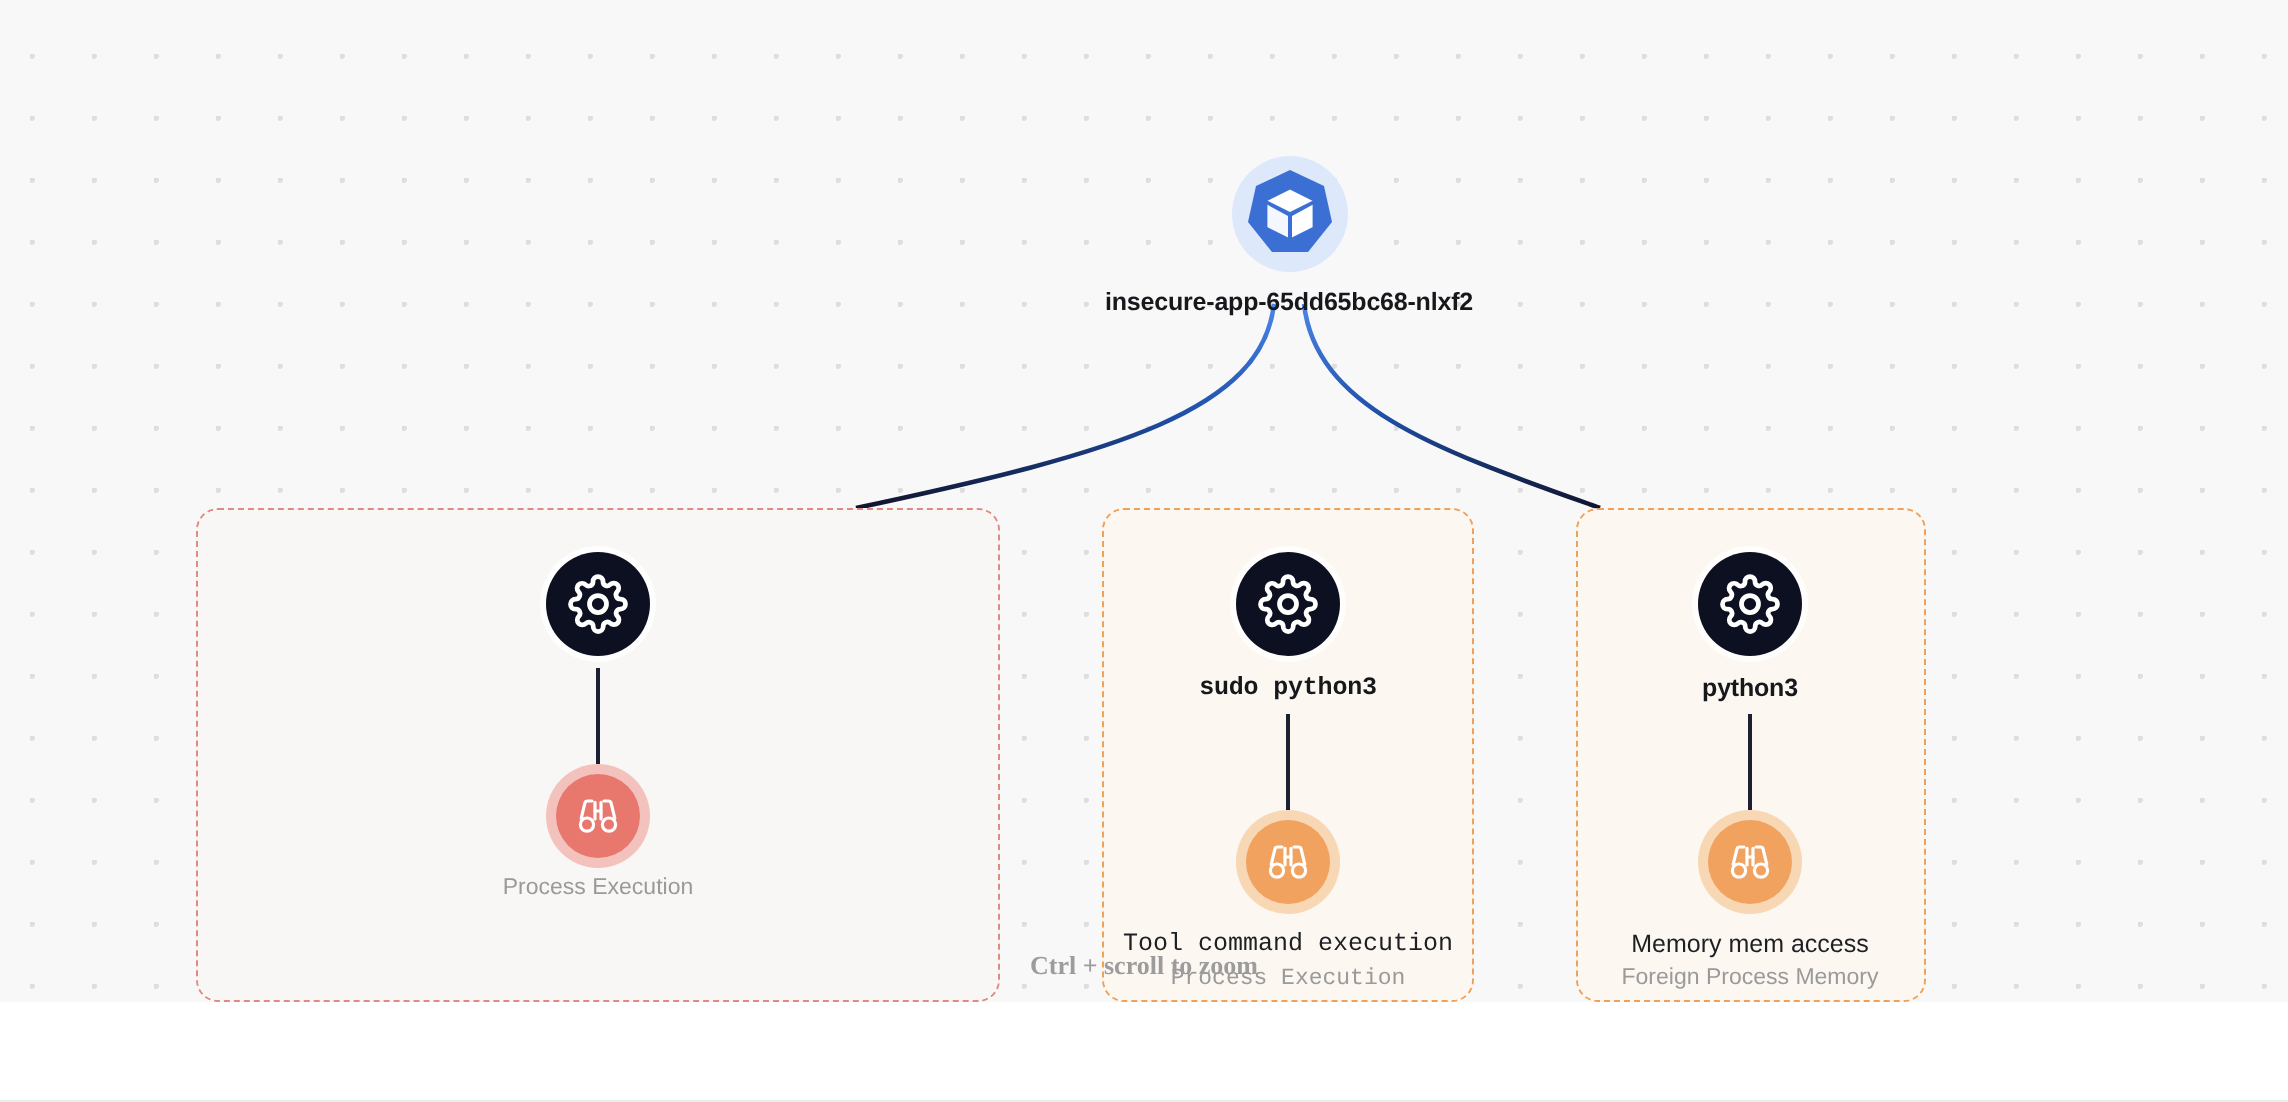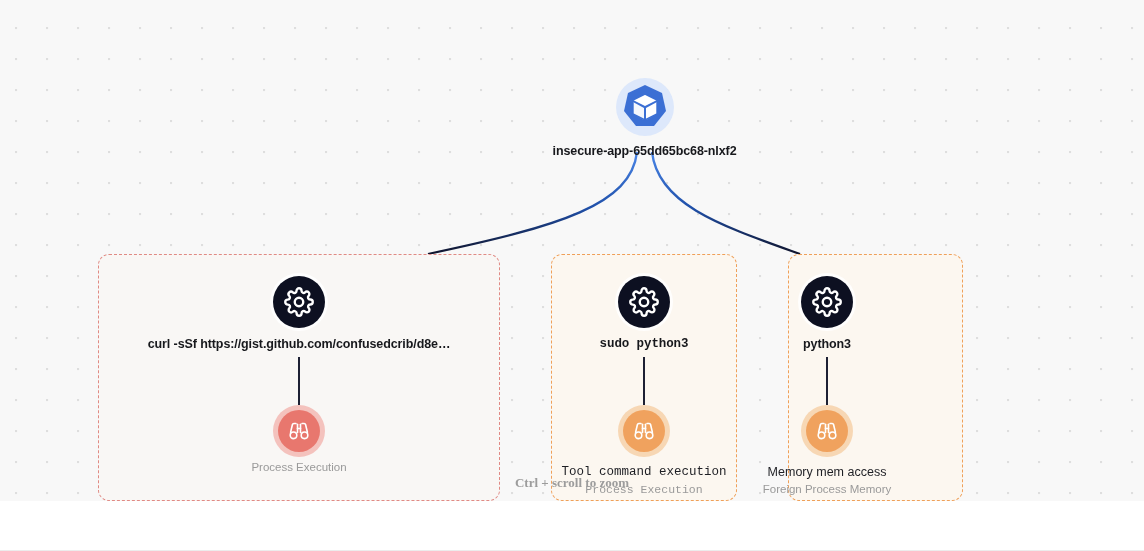--- a/index.html
+++ b/index.html
@@ -231,21 +231,20 @@
 
     <div class="group-box red" style="left:98px; top:254px; width:402px; height:247px;"></div>
 
     <div class="node-stack" style="left:249px; top:276px; width:100px;">
       <div class="proc-circle">
         <svg width="30" height="30" viewBox="0 0 24 24" fill="none" stroke="#ffffff" stroke-width="1.9" stroke-linecap="round" stroke-linejoin="round">
           <circle cx="12" cy="12" r="3.4"></circle>
           <path d="M19.4 15a1.65 1.65 0 0 0 .33 1.82l.06.06a2 2 0 1 1-2.83 2.83l-.06-.06a1.65 1.65 0 0 0-1.82-.33 1.65 1.65 0 0 0-1 1.51V21a2 2 0 1 1-4 0v-.09A1.65 1.65 0 0 0 9 19.4a1.65 1.65 0 0 0-1.82.33l-.06.06a2 2 0 1 1-2.83-2.83l.06-.06a1.65 1.65 0 0 0 .33-1.82 1.65 1.65 0 0 0-1.51-1H3a2 2 0 1 1 0-4h.09A1.65 1.65 0 0 0 4.6 9a1.65 1.65 0 0 0-.33-1.82l-.06-.06a2 2 0 1 1 2.83-2.83l.06.06a1.65 1.65 0 0 0 1.82.33H9a1.65 1.65 0 0 0 1-1.51V3a2 2 0 1 1 4 0v.09a1.65 1.65 0 0 0 1 1.51 1.65 1.65 0 0 0 1.82-.33l.06-.06a2 2 0 1 1 2.83 2.83l-.06.06a1.65 1.65 0 0 0-.33 1.82V9a1.65 1.65 0 0 0 1.51 1H21a2 2 0 1 1 0 4h-.09a1.65 1.65 0 0 0-1.51 1z"></path>
         </svg>
       </div>
-      <div class="proc-label">curl -sSf https://gist.github.com/confusedcrib/d8e…</div>
       <div class="connector" style="height:48px; margin-top:6px;"></div>
       <div class="alert-halo red">
         <div class="alert-circle red">
           <svg width="24" height="24" viewBox="0 0 24 24" fill="none" stroke="#ffffff" stroke-width="1.6" stroke-linecap="round" stroke-linejoin="round">
             <path d="M9 4.5h-2.2a1.4 1.4 0 0 0-1.35 1.05L3.6 13.2"></path>
             <path d="M15 4.5h2.2a1.4 1.4 0 0 1 1.35 1.05l1.85 7.65"></path>
             <path d="M10.5 5.2v8.3"></path>
             <path d="M13.5 5.2v8.3"></path>
             <path d="M10.5 9.5h3"></path>
             <circle cx="6.5" cy="16.3" r="3.3"></circle>
@@ -279,21 +278,21 @@
             <circle cx="17.5" cy="16.3" r="3.3"></circle>
           </svg>
         </div>
       </div>
       <div class="alert-title">Tool command execution</div>
       <div class="alert-sub">Process Execution</div>
     </div>
 
     <div class="group-box orange" style="left:788px; top:254px; width:175px; height:247px;"></div>
 
-    <div class="node-stack" style="left:777px; top:276px; width:100px;">
+    <div class="node-stack" style="left:825px; top:276px; width:100px;">
       <div class="proc-circle">
         <svg width="30" height="30" viewBox="0 0 24 24" fill="none" stroke="#ffffff" stroke-width="1.9" stroke-linecap="round" stroke-linejoin="round">
           <circle cx="12" cy="12" r="3.4"></circle>
           <path d="M19.4 15a1.65 1.65 0 0 0 .33 1.82l.06.06a2 2 0 1 1-2.83 2.83l-.06-.06a1.65 1.65 0 0 0-1.82-.33 1.65 1.65 0 0 0-1 1.51V21a2 2 0 1 1-4 0v-.09A1.65 1.65 0 0 0 9 19.4a1.65 1.65 0 0 0-1.82.33l-.06.06a2 2 0 1 1-2.83-2.83l.06-.06a1.65 1.65 0 0 0 .33-1.82 1.65 1.65 0 0 0-1.51-1H3a2 2 0 1 1 0-4h.09A1.65 1.65 0 0 0 4.6 9a1.65 1.65 0 0 0-.33-1.82l-.06-.06a2 2 0 1 1 2.83-2.83l.06.06a1.65 1.65 0 0 0 1.82.33H9a1.65 1.65 0 0 0 1-1.51V3a2 2 0 1 1 4 0v.09a1.65 1.65 0 0 0 1 1.51 1.65 1.65 0 0 0 1.82-.33l.06-.06a2 2 0 1 1 2.83 2.83l-.06.06a1.65 1.65 0 0 0-.33 1.82V9a1.65 1.65 0 0 0 1.51 1H21a2 2 0 1 1 0 4h-.09a1.65 1.65 0 0 0-1.51 1z"></path>
         </svg>
       </div>
       <div class="proc-label">python3</div>
       <div class="connector" style="height:48px; margin-top:6px;"></div>
       <div class="alert-halo orange">
         <div class="alert-circle orange">

